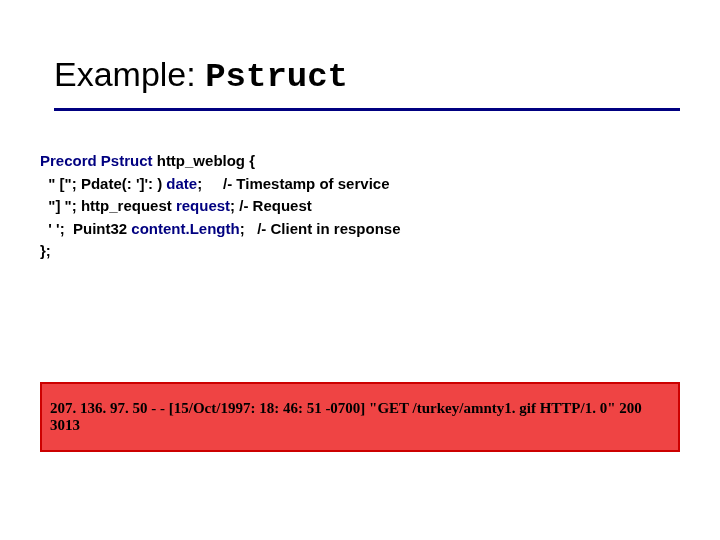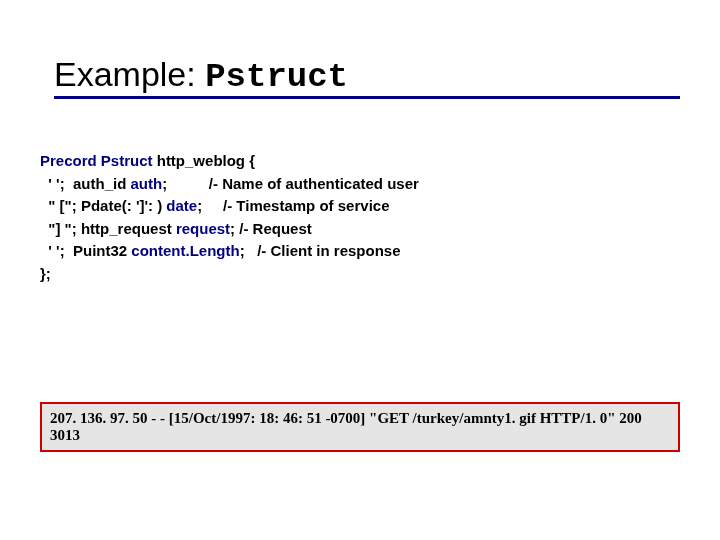--- a/index.html
+++ b/index.html
@@ -16,20 +16,21 @@
     width: 720px;
     height: 540px;
     box-sizing: border-box;
   }
   .title-area {
     position: absolute;
     top: 56px;
     left: 54px;
     right: 40px;
     border-bottom: 3px solid #000080;
+    padding-bottom: 12px;
   }
   .title-text {
     font-size: 34px;
     color: #000000;
     line-height: 1.1;
   }
   .title-text .mono {
     font-family: "Courier New", Courier, monospace;
     font-weight: bold;
   }
@@ -49,42 +50,41 @@
   }
   .body-area .line {
     white-space: pre;
   }
   .log-box {
     position: absolute;
     left: 40px;
     right: 40px;
     bottom: 88px;
     border: 2px solid #cc0000;
-    background: #e5e5e5;
-    padding: 6px 8px;
+    background: #ef4444;
+    padding: 16px 8px;
     font-family: Georgia, "Times New Roman", serif;
     font-size: 15px;
     font-weight: bold;
     color: #000000;
   }
 </style>
 </head>
 <body>
 
 <div class="slide">
 
   <div class="title-area">
     <div class="title-text">
       <span>Example: </span><span class="mono">Pstruct</span>
     </div>
   </div>
 
   <div class="body-area">
     <div class="line"><span class="blue">Precord Pstruct</span><span> http_weblog {</span></div>
-    <div class="line"><span>  ' ';  auth_id </span><span class="blue">auth</span><span>;          /- Name of authenticated user</span></div>
     <div class="line"><span>  " ["; Pdate(: ']': ) </span><span class="blue">date</span><span>;     /- Timestamp of service</span></div>
     <div class="line"><span>  "] "; http_request </span><span class="blue">request</span><span>; /- Request</span></div>
     <div class="line"><span>  ' ';  Puint32 </span><span class="blue">content.Length</span><span>;   /- Client in response</span></div>
     <div class="line"><span>};</span></div>
   </div>
 
   <div class="log-box">
     <span>207. 136. 97. 50 - - [15/Oct/1997: 18: 46: 51 -0700] "GET /turkey/amnty1. gif HTTP/1. 0" 200 3013</span>
   </div>
 

